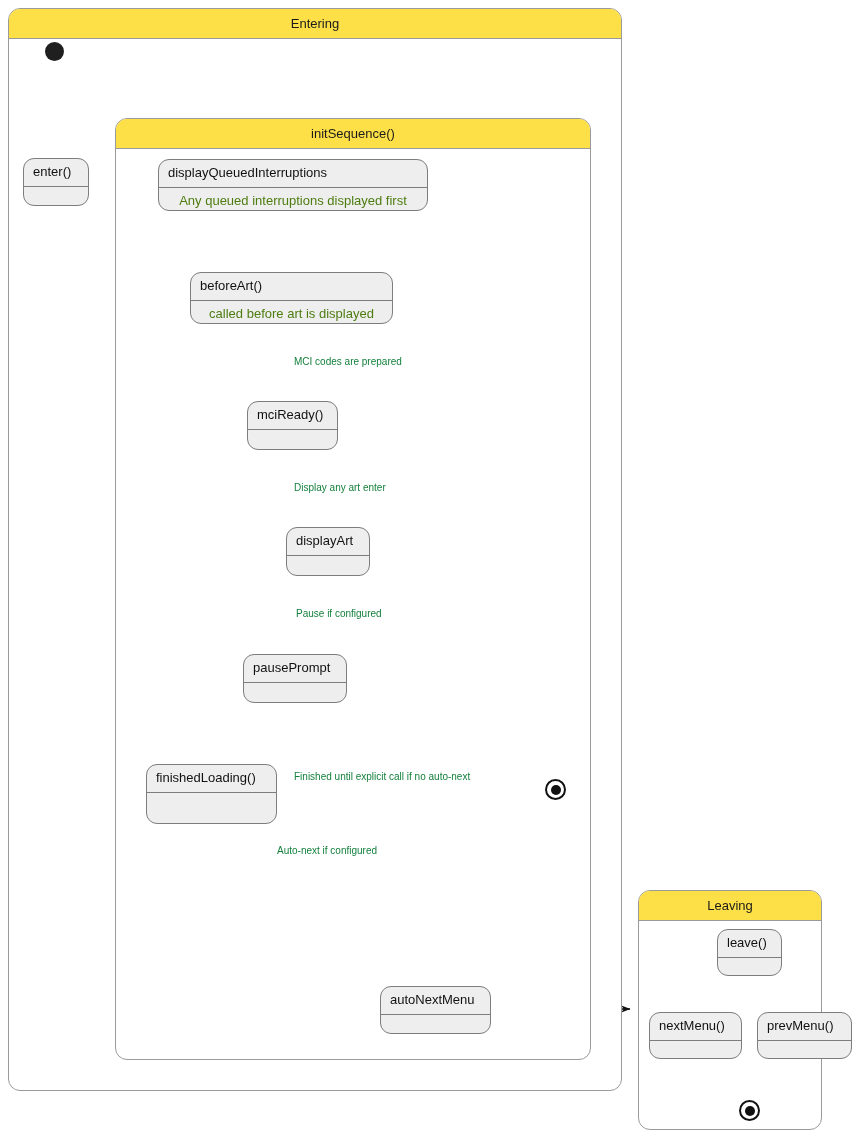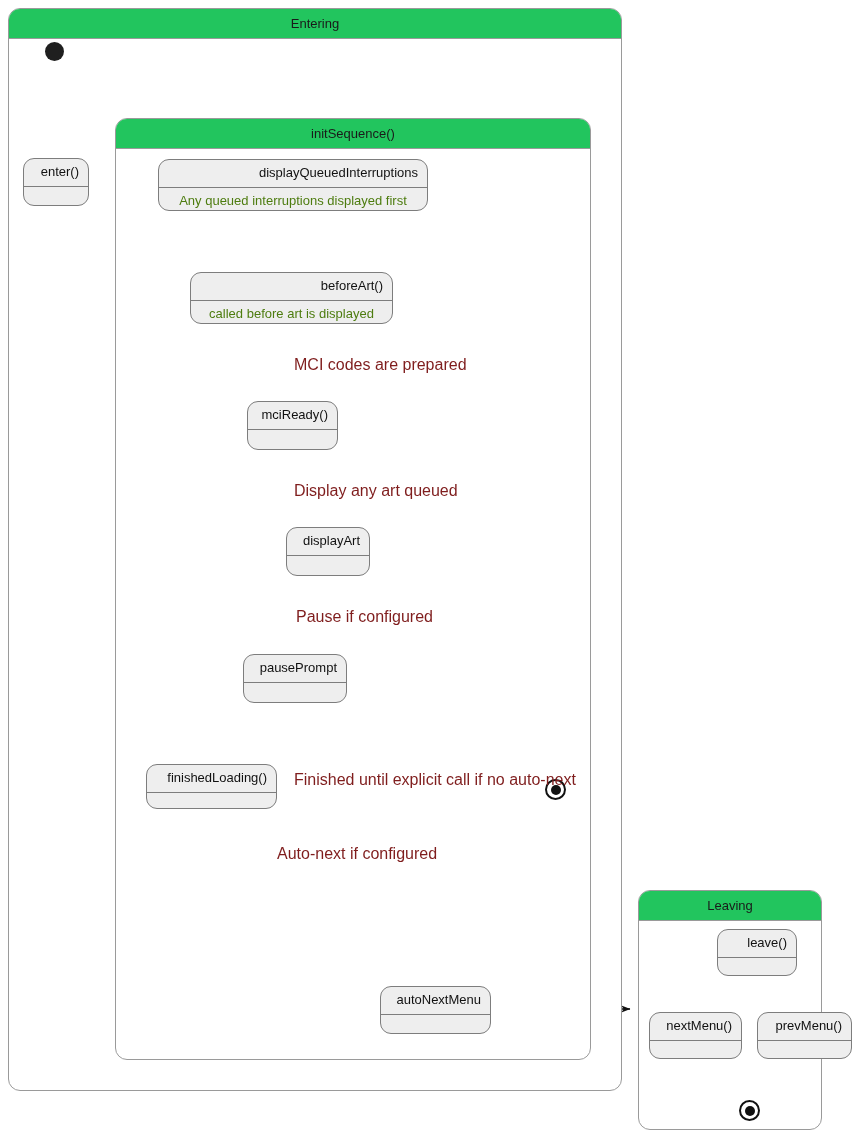--- a/index.html
+++ b/index.html
@@ -30,41 +30,41 @@
     position: absolute;
     box-sizing: border-box;
     border: 1px solid #9a9a9a;
     border-radius: 12px;
     background: #ffffff;
     overflow: hidden;
   }
   .composite-title {
     box-sizing: border-box;
     width: 100%;
-    background: #22c55e;
+    background: #fde047;
     border-bottom: 1px solid #9a9a9a;
     text-align: center;
     font-size: 13px;
     color: #1a1a1a;
     line-height: 1;
     padding: 8px 0 8px 0;
   }
   
   .state {
     position: absolute;
     box-sizing: border-box;
     border: 1px solid #7d7d7d;
     border-radius: 11px;
     background: #eeeeee;
     overflow: hidden;
   }
   .state-name {
     box-sizing: border-box;
     width: 100%;
-    text-align: right;
+    text-align: left;
     font-size: 13px;
     color: #111111;
     padding: 6px 9px 6px 9px;
     line-height: 1.15;
     white-space: nowrap;
   }
   .state-sep {
     width: 100%;
     height: 1px;
     background: #7d7d7d;
@@ -97,22 +97,22 @@
     box-sizing: border-box;
   }
   .final-state-inner {
     position: absolute;
     border-radius: 50%;
     background: #111111;
   }
   
   .edge-label {
     position: absolute;
-    font-size: 16px;
-    color: #7f1d1d;
+    font-size: 10px;
+    color: #15803d;
     white-space: nowrap;
     line-height: 1;
   }
 </style>
 </head>
 <body>
 
 <div id="canvas">
 
   <svg class="layer" viewBox="0 0 865 1136">
@@ -206,53 +206,53 @@
     <div class="state-sep"></div>
     <div class="state-body empty"></div>
   </div>
 
   <div class="state" style="left:243px; top:654px; width:104px; height:49px;">
     <div class="state-name">pausePrompt</div>
     <div class="state-sep"></div>
     <div class="state-body empty"></div>
   </div>
 
-  <div class="state" style="left:146px; top:764px; width:131px; height:45px;">
+  <div class="state" style="left:146px; top:764px; width:131px; height:60px;">
     <div class="state-name">finishedLoading()</div>
     <div class="state-sep"></div>
     <div class="state-body empty"></div>
   </div>
 
   <div class="state" style="left:380px; top:986px; width:111px; height:48px;">
     <div class="state-name">autoNextMenu</div>
     <div class="state-sep"></div>
     <div class="state-body empty"></div>
   </div>
 
-  <div class="state" style="left:717px; top:929px; width:80px; height:47px;">
+  <div class="state" style="left:717px; top:929px; width:65px; height:47px;">
     <div class="state-name">leave()</div>
     <div class="state-sep"></div>
     <div class="state-body empty"></div>
   </div>
 
   <div class="state" style="left:649px; top:1012px; width:93px; height:47px;">
     <div class="state-name">nextMenu()</div>
     <div class="state-sep"></div>
     <div class="state-body empty"></div>
   </div>
 
   <div class="state" style="left:757px; top:1012px; width:95px; height:47px;">
     <div class="state-name">prevMenu()</div>
     <div class="state-sep"></div>
     <div class="state-body empty"></div>
   </div>
 
   <div class="edge-label" style="left:294px; top:357px;">MCI codes are prepared</div>
 
-  <div class="edge-label" style="left:294px; top:483px;">Display any art queued</div>
+  <div class="edge-label" style="left:294px; top:483px;">Display any art enter</div>
 
   <div class="edge-label" style="left:296px; top:609px;">Pause if configured</div>
 
   <div class="edge-label" style="left:294px; top:772px;">Finished until explicit call if no auto-next</div>
 
   <div class="edge-label" style="left:277px; top:846px;">Auto-next if configured</div>
 
 </div>
 
 </body></html>

